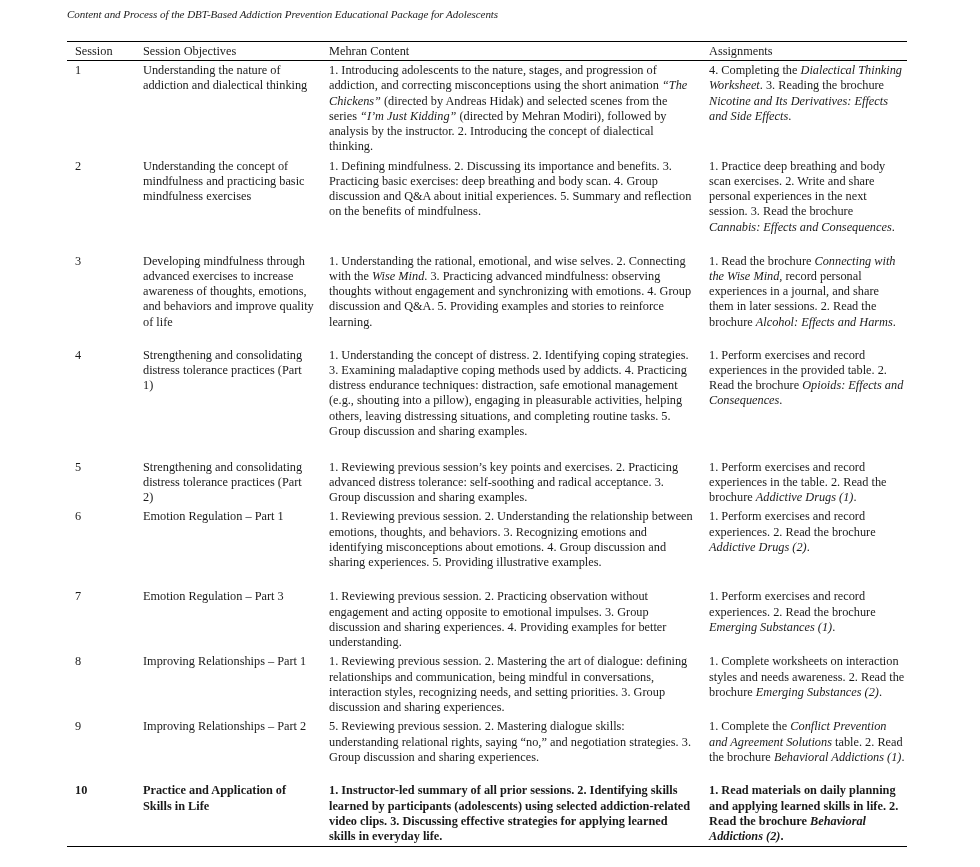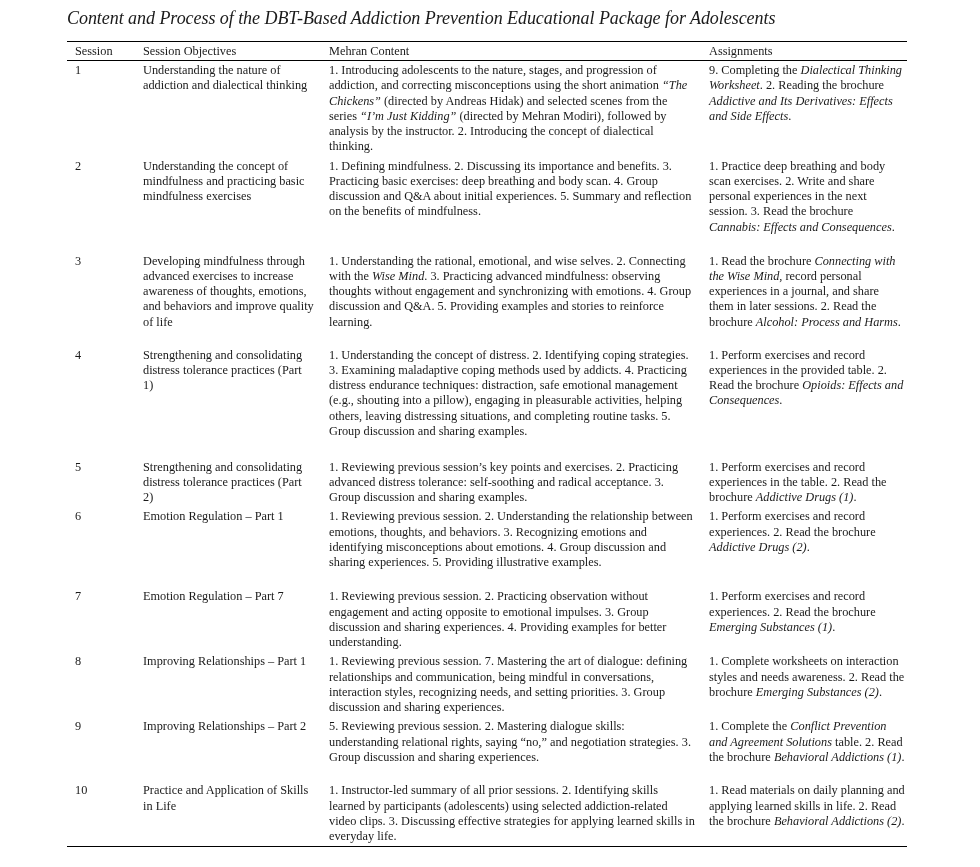--- a/index.html
+++ b/index.html
@@ -3,21 +3,21 @@
 <meta charset="utf-8">
 <style>
   html, body { margin: 0; padding: 0; background: #ffffff; }
   body {
     width: 980px; height: 867px; position: relative; overflow: hidden;
     font-family: "Liberation Serif", "DejaVu Serif", serif;
     color: #1a1a1a;
   }
   .caption {
     position: absolute; left: 67px; top: 8px;
-    font-size: 18px; font-style: italic; letter-spacing: -0.05px;
+    font-size: 11px; font-style: italic; letter-spacing: -0.05px;
   }
   table.main {
     position: absolute; left: 67px; top: 41px;
     width: 840px; border-collapse: collapse;
     font-size: 12.3px; line-height: 15.2px;
   }
   table.main col.c1 { width: 68px; }
   table.main col.c2 { width: 186px; }
   table.main col.c3 { width: 380px; }
   table.main col.c4 { width: 206px; }
@@ -49,33 +49,33 @@
       <th>Session Objectives</th>
       <th>Mehran Content</th>
       <th>Assignments</th>
     </tr>
   </thead>
   <tbody id="tbody">
       <tr style="height: 96px;">
         <td>1</td>
         <td>Understanding the nature of addiction and dialectical thinking</td>
         <td><span>1. Introducing adolescents to the nature, stages, and progression of addiction, and correcting misconceptions using the short animation </span><i>“The Chickens”</i><span> (directed by Andreas Hidak) and selected scenes from the series </span><i>“I’m Just Kidding”</i><span> (directed by Mehran Modiri), followed by analysis by the instructor. 2. Introducing the concept of dialectical thinking.</span></td>
-        <td class="assign"><span>9. Completing the </span><i>Dialectical Thinking Worksheet</i><span>. 2. Reading the brochure </span><i>Addictive and Its Derivatives: Effects and Side Effects</i><span>.</span></td>
+        <td class="assign"><span>4. Completing the </span><i>Dialectical Thinking Worksheet</i><span>. 3. Reading the brochure </span><i>Nicotine and Its Derivatives: Effects and Side Effects</i><span>.</span></td>
       </tr>
       <tr style="height: 95px;">
         <td>2</td>
         <td>Understanding the concept of mindfulness and practicing basic mindfulness exercises</td>
         <td><span>1. Defining mindfulness. 2. Discussing its importance and benefits. 3. Practicing basic exercises: deep breathing and body scan. 4. Group discussion and Q&amp;A about initial experiences. 5. Summary and reflection on the benefits of mindfulness.</span></td>
         <td class="assign"><span>1. Practice deep breathing and body scan exercises. 2. Write and share personal experiences in the next session. 3. Read the brochure </span><i>Cannabis: Effects and Consequences</i><span>.</span></td>
       </tr>
       <tr style="height: 94px;">
         <td>3</td>
         <td>Developing mindfulness through advanced exercises to increase awareness of thoughts, emotions, and behaviors and improve quality of life</td>
         <td><span>1. Understanding the rational, emotional, and wise selves. 2. Connecting with the </span><i>Wise Mind</i><span>. 3. Practicing advanced mindfulness: observing thoughts without engagement and synchronizing with emotions. 4. Group discussion and Q&amp;A. 5. Providing examples and stories to reinforce learning.</span></td>
-        <td class="assign"><span>1. Read the brochure </span><i>Connecting with the Wise Mind</i><span>, record personal experiences in a journal, and share them in later sessions. 2. Read the brochure </span><i>Alcohol: Process and Harms</i><span>.</span></td>
+        <td class="assign"><span>1. Read the brochure </span><i>Connecting with the Wise Mind</i><span>, record personal experiences in a journal, and share them in later sessions. 2. Read the brochure </span><i>Alcohol: Effects and Harms</i><span>.</span></td>
       </tr>
       <tr style="height: 112px;">
         <td>4</td>
         <td>Strengthening and consolidating distress tolerance practices (Part 1)</td>
         <td><span>1. Understanding the concept of distress. 2. Identifying coping strategies. 3. Examining maladaptive coping methods used by addicts. 4. Practicing distress endurance techniques: distraction, safe emotional management (e.g., shouting into a pillow), engaging in pleasurable activities, helping others, leaving distressing situations, and completing routine tasks. 5. Group discussion and sharing examples.</span></td>
         <td class="assign"><span>1. Perform exercises and record experiences in the provided table. 2. Read the brochure </span><i>Opioids: Effects and Consequences</i><span>.</span></td>
       </tr>
       <tr style="height: 49px;">
         <td>5</td>
         <td>Strengthening and consolidating distress tolerance practices (Part 2)</td>
@@ -83,36 +83,36 @@
         <td class="assign"><span>1. Perform exercises and record experiences in the table. 2. Read the brochure </span><i>Addictive Drugs (1)</i><span>.</span></td>
       </tr>
       <tr style="height: 80px;">
         <td>6</td>
         <td>Emotion Regulation – Part 1</td>
         <td><span>1. Reviewing previous session. 2. Understanding the relationship between emotions, thoughts, and behaviors. 3. Recognizing emotions and identifying misconceptions about emotions. 4. Group discussion and sharing experiences. 5. Providing illustrative examples.</span></td>
         <td class="assign"><span>1. Perform exercises and record experiences. 2. Read the brochure </span><i>Addictive Drugs (2)</i><span>.</span></td>
       </tr>
       <tr style="height: 65px;">
         <td>7</td>
-        <td>Emotion Regulation – Part 7</td>
+        <td>Emotion Regulation – Part 3</td>
         <td><span>1. Reviewing previous session. 2. Practicing observation without engagement and acting opposite to emotional impulses. 3. Group discussion and sharing experiences. 4. Providing examples for better understanding.</span></td>
         <td class="assign"><span>1. Perform exercises and record experiences. 2. Read the brochure </span><i>Emerging Substances (1)</i><span>.</span></td>
       </tr>
       <tr style="height: 65px;">
         <td>8</td>
         <td>Improving Relationships – Part 1</td>
-        <td><span>1. Reviewing previous session. 7. Mastering the art of dialogue: defining relationships and communication, being mindful in conversations, interaction styles, recognizing needs, and setting priorities. 3. Group discussion and sharing experiences.</span></td>
+        <td><span>1. Reviewing previous session. 2. Mastering the art of dialogue: defining relationships and communication, being mindful in conversations, interaction styles, recognizing needs, and setting priorities. 3. Group discussion and sharing experiences.</span></td>
         <td class="assign"><span>1. Complete worksheets on interaction styles and needs awareness. 2. Read the brochure </span><i>Emerging Substances (2)</i><span>.</span></td>
       </tr>
       <tr style="height: 64px;">
         <td>9</td>
         <td>Improving Relationships – Part 2</td>
         <td><span>5. Reviewing previous session. 2. Mastering dialogue skills: understanding relational rights, saying “no,” and negotiation strategies. 3. Group discussion and sharing experiences.</span></td>
         <td class="assign"><span>1. Complete the </span><i>Conflict Prevention and Agreement Solutions</i><span> table. 2. Read the brochure </span><i>Behavioral Addictions (1)</i><span>.</span></td>
       </tr>
-      <tr style="height: 62px;">
+      <tr style="height: 62px; font-weight: bold;">
         <td>10</td>
         <td>Practice and Application of Skills in Life</td>
         <td><span>1. Instructor-led summary of all prior sessions. 2. Identifying skills learned by participants (adolescents) using selected addiction-related video clips. 3. Discussing effective strategies for applying learned skills in everyday life.</span></td>
         <td class="assign"><span>1. Read materials on daily planning and applying learned skills in life. 2. Read the brochure </span><i>Behavioral Addictions (2)</i><span>.</span></td>
       </tr>
     </tbody>
 </table>
 
 </body></html>

